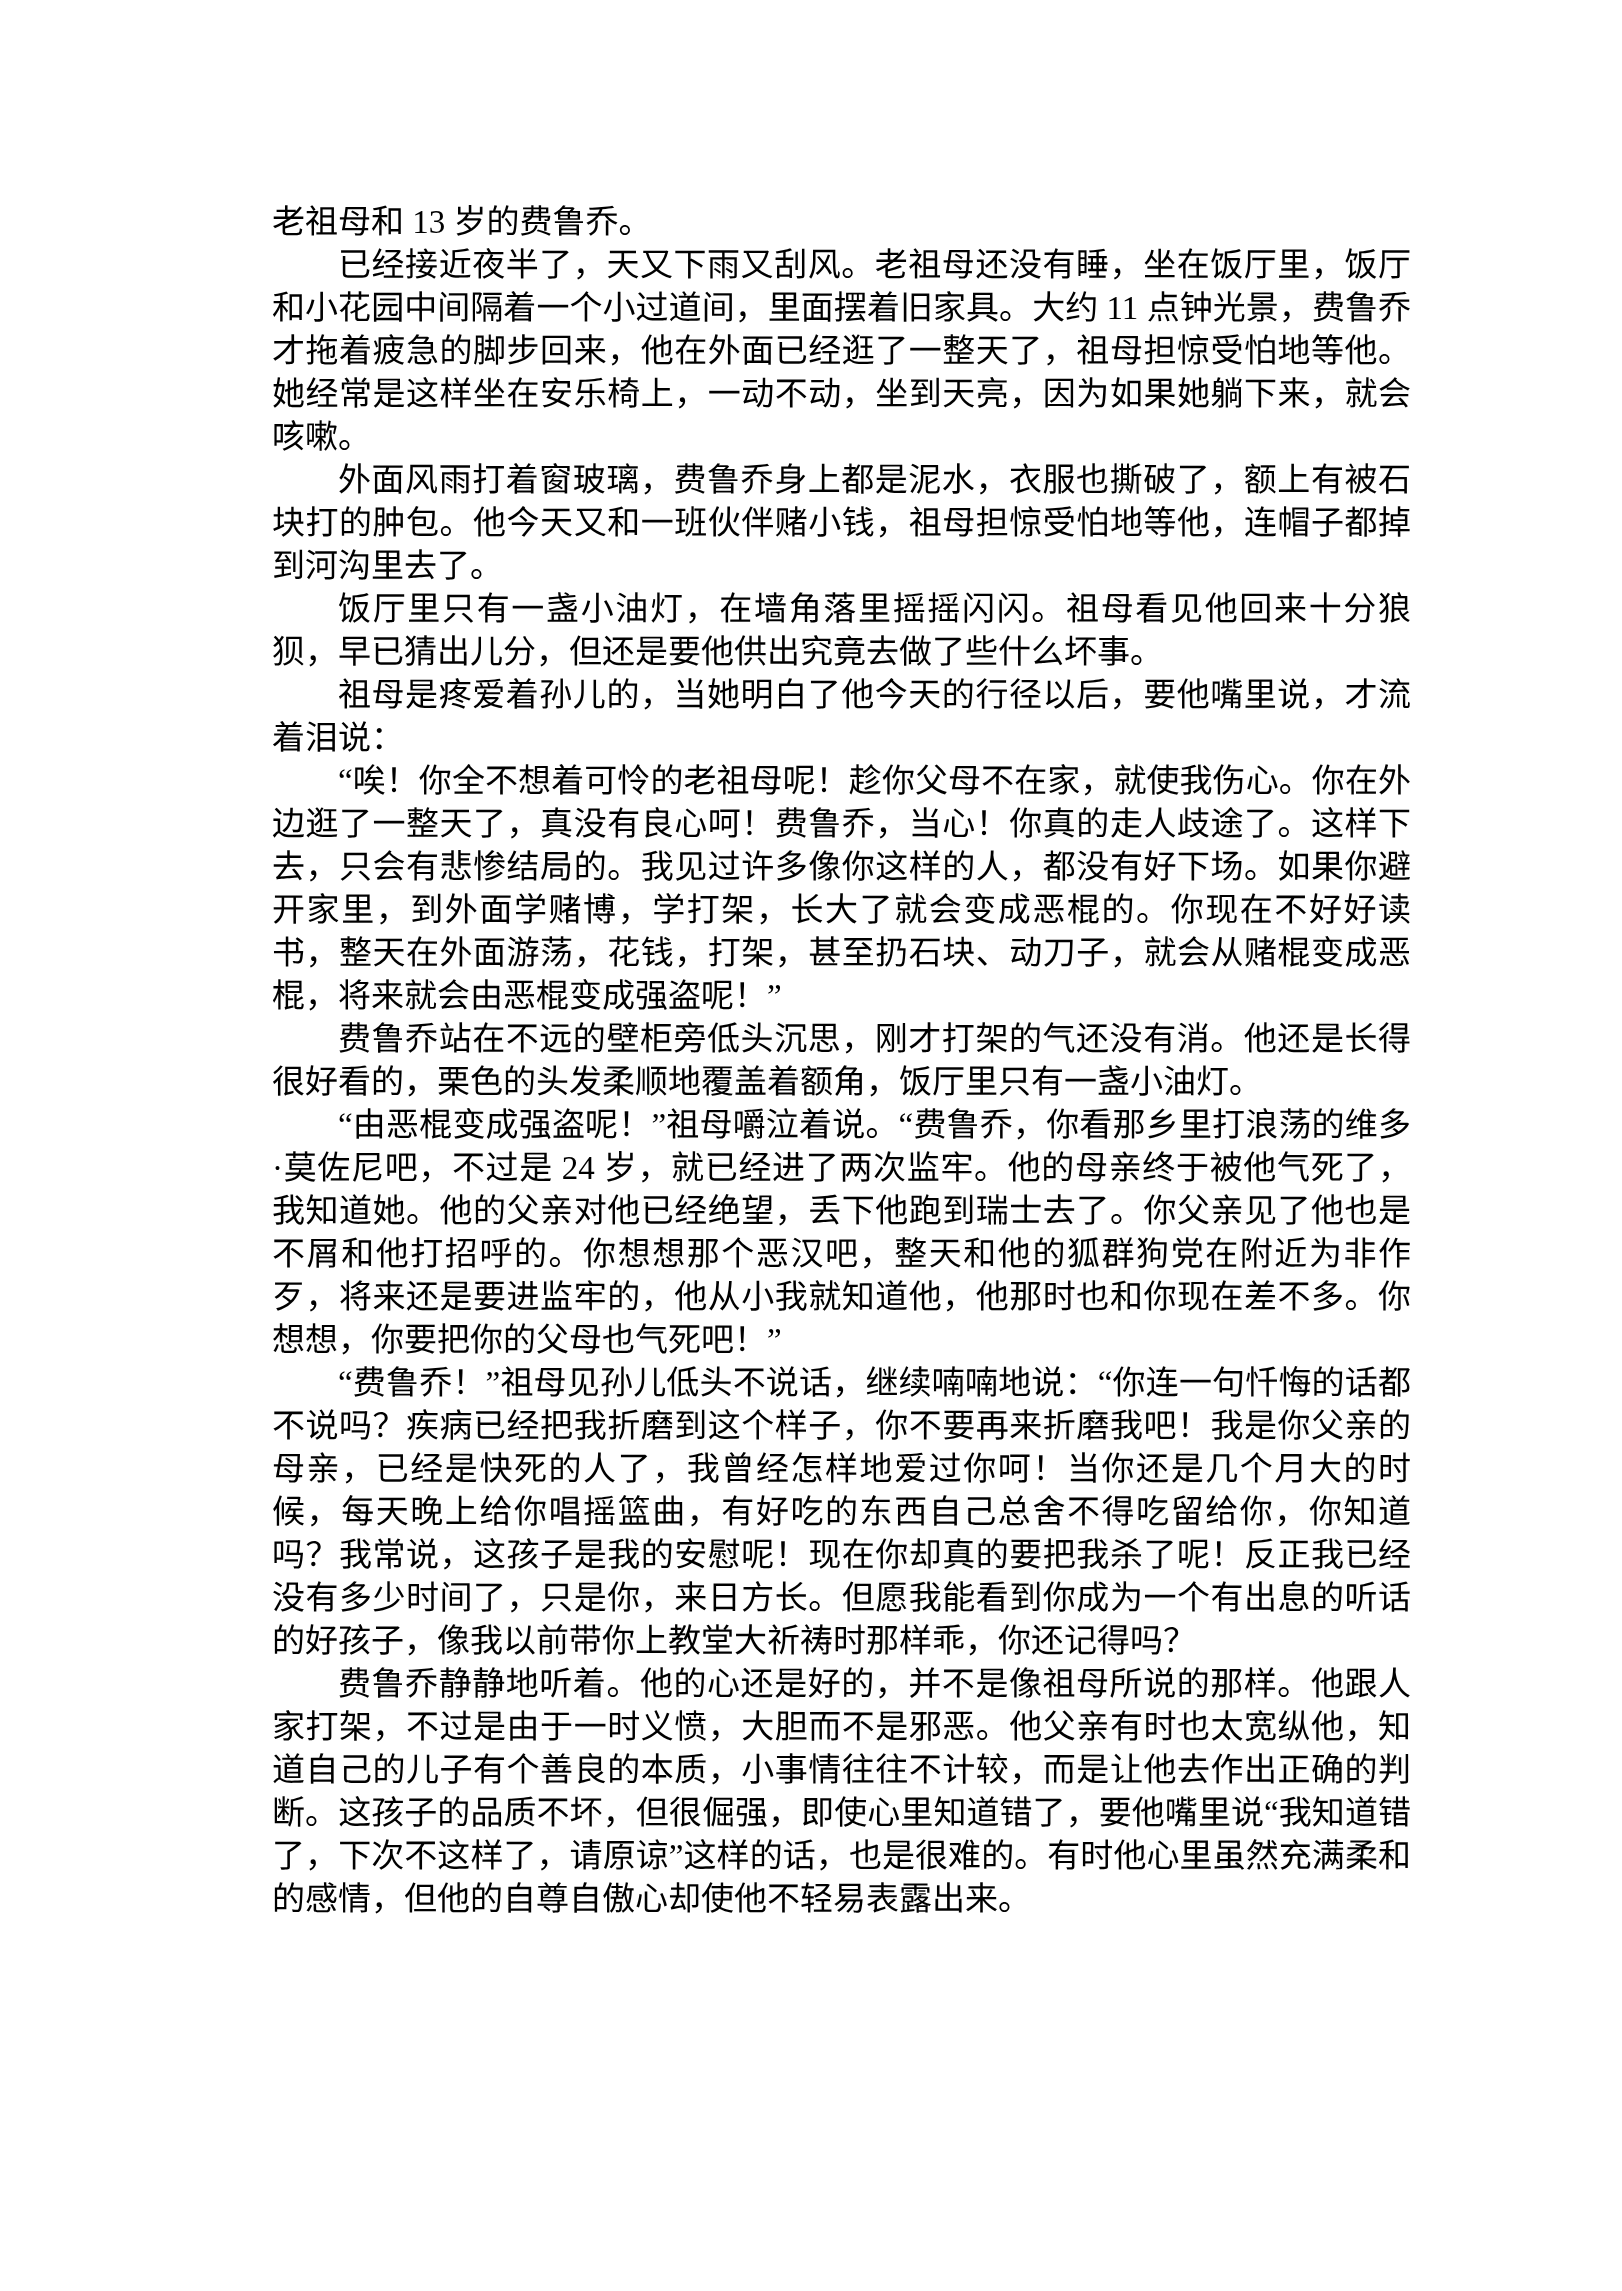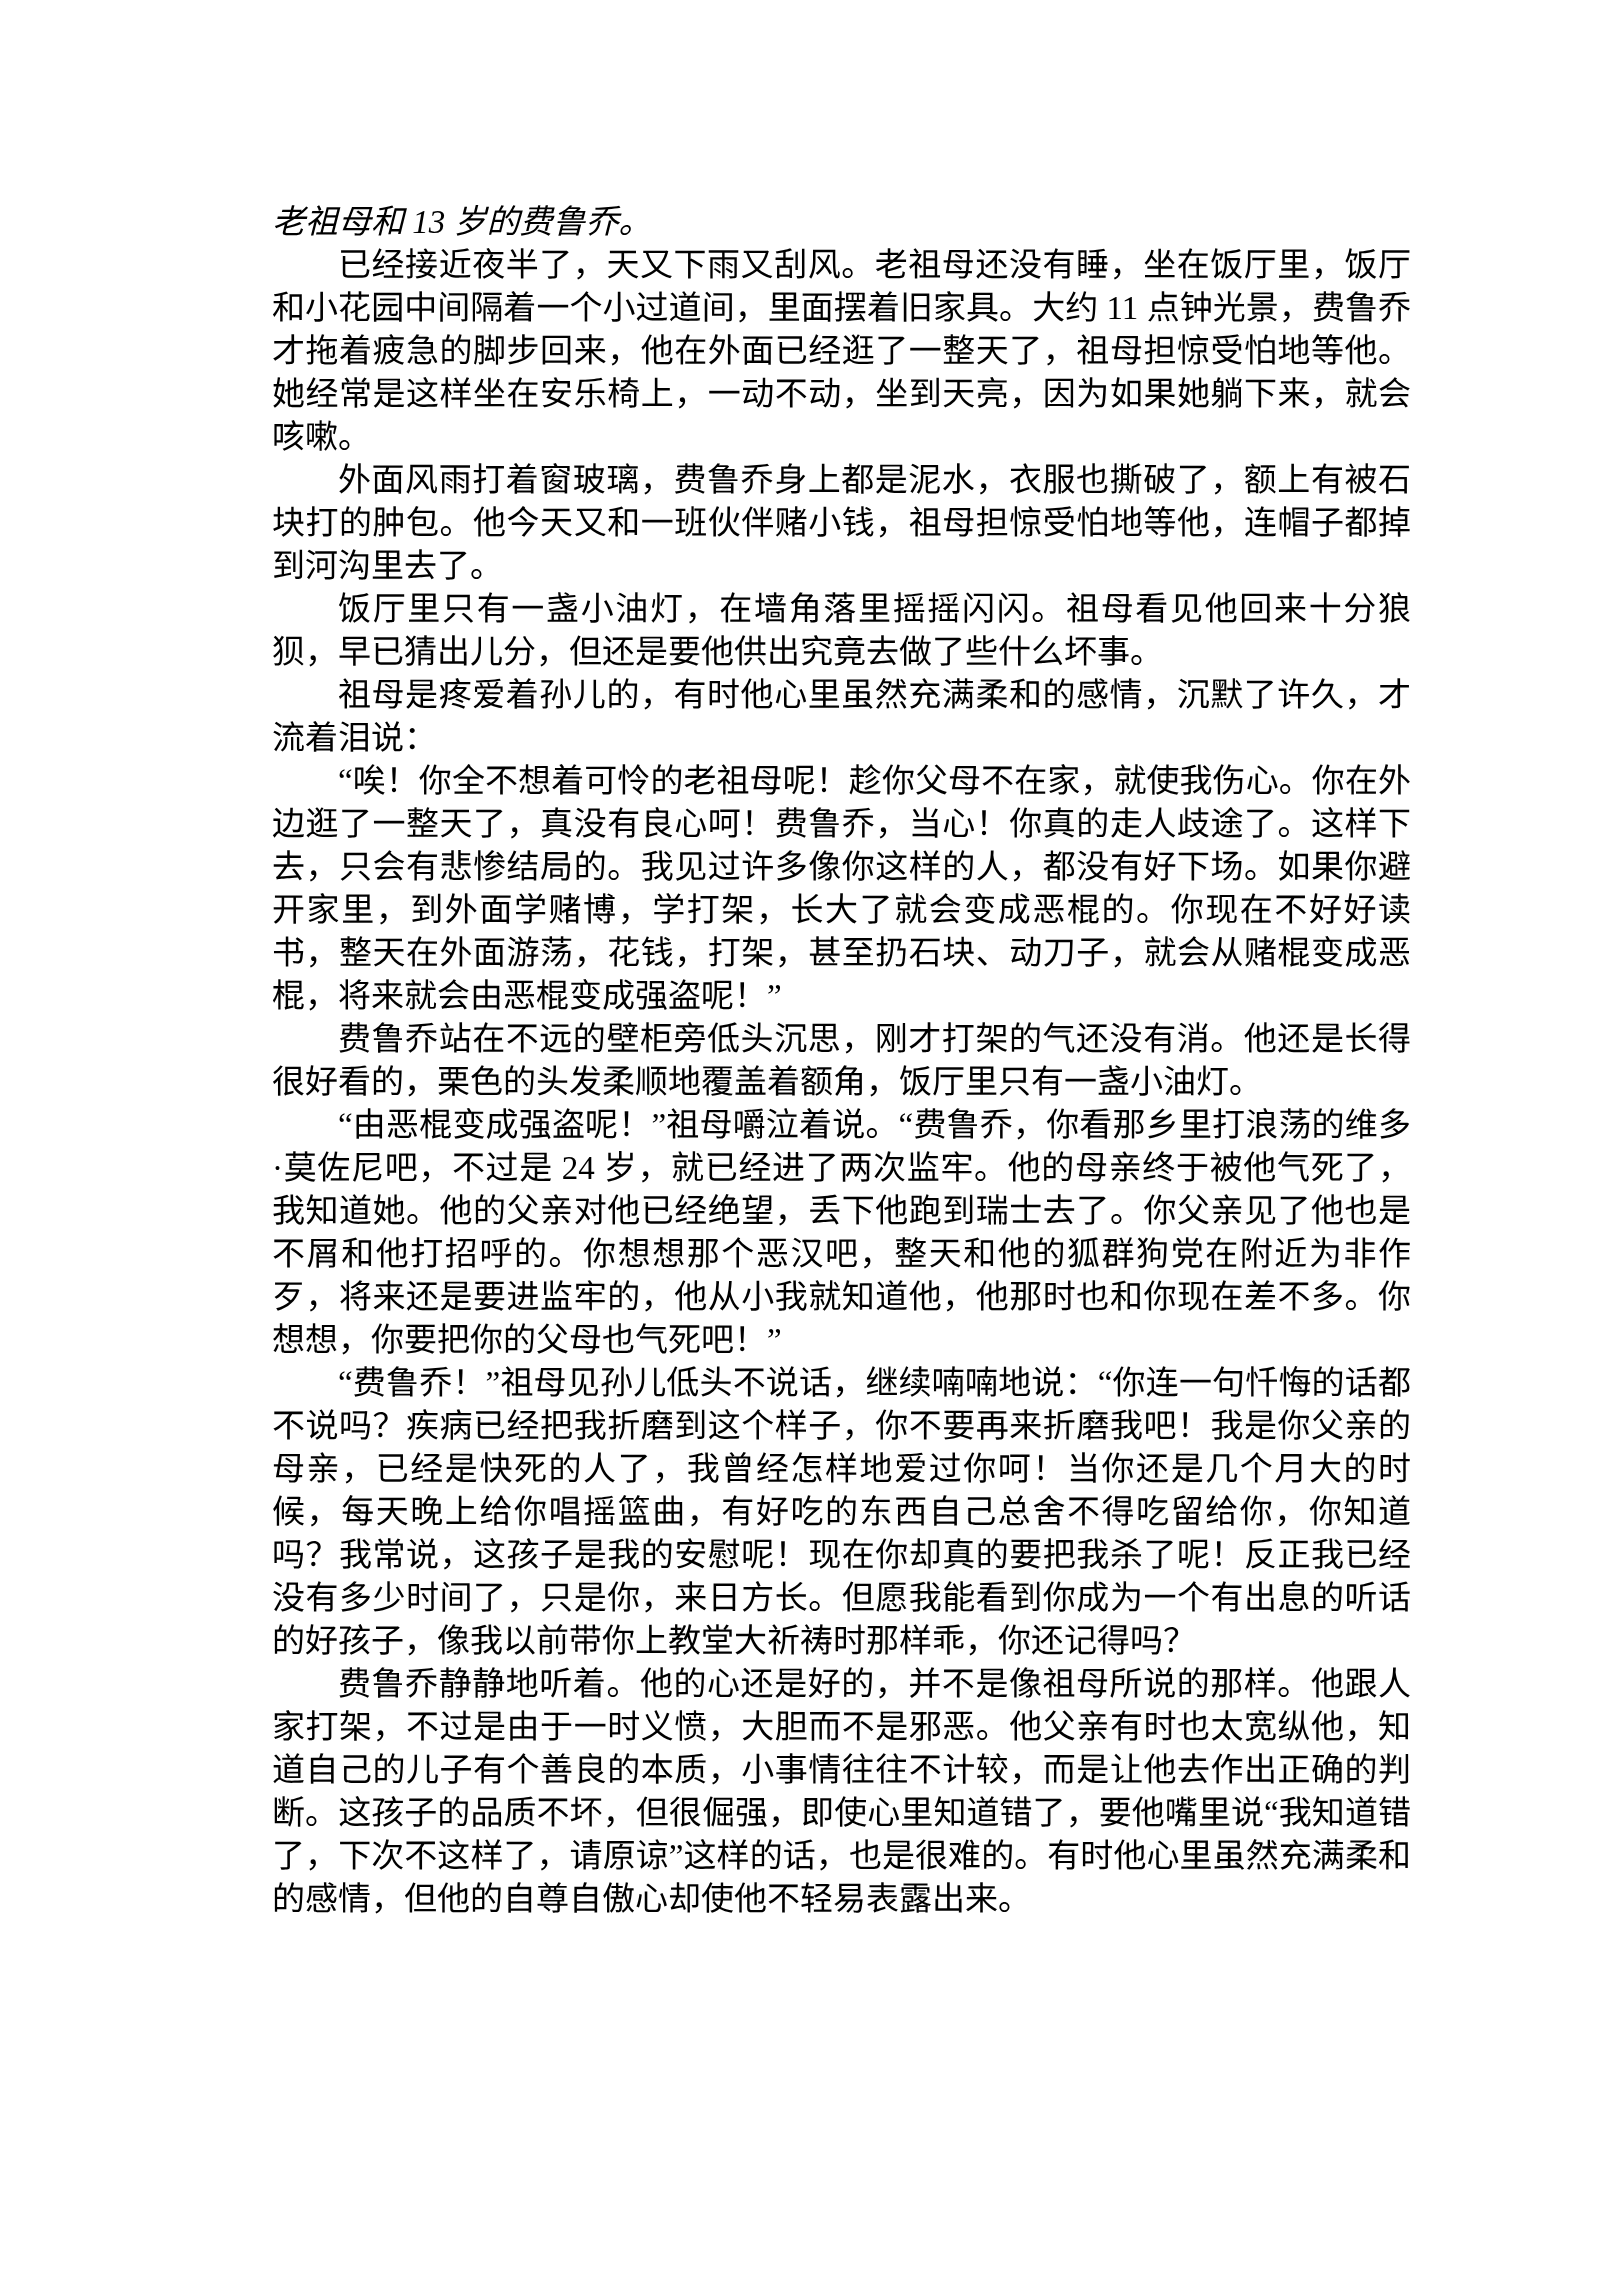--- a/index.html
+++ b/index.html
@@ -30,31 +30,30 @@
     font-size: 33px;
     line-height: 43px;
     color: #000000;
     text-align: justify;
     text-justify: inter-ideograph;
     text-indent: 2em;
     word-break: break-all;
   }
   .page p.no-indent {
     text-indent: 0;
-    font-style: italic;
   }
 </style>
 </head>
 <body>
 
 <div class="page">
   <p class="no-indent">老祖母和 13 岁的费鲁乔。</p>
   <p>已经接近夜半了，天又下雨又刮风。老祖母还没有睡，坐在饭厅里，饭厅和小花园中间隔着一个小过道间，里面摆着旧家具。大约 11 点钟光景，费鲁乔才拖着疲急的脚步回来，他在外面已经逛了一整天了，祖母担惊受怕地等他。她经常是这样坐在安乐椅上，一动不动，坐到天亮，因为如果她躺下来，就会咳嗽。</p>
   <p>外面风雨打着窗玻璃，费鲁乔身上都是泥水，衣服也撕破了，额上有被石块打的肿包。他今天又和一班伙伴赌小钱，祖母担惊受怕地等他，连帽子都掉到河沟里去了。</p>
   <p>饭厅里只有一盏小油灯，在墙角落里摇摇闪闪。祖母看见他回来十分狼狈，早已猜出儿分，但还是要他供出究竟去做了些什么坏事。</p>
-  <p>祖母是疼爱着孙儿的，有时他心里虽然充满柔和的感情，沉默了许久，才流着泪说：</p>
+  <p>祖母是疼爱着孙儿的，当她明白了他今天的行径以后，要他嘴里说，才流着泪说：</p>
   <p>“唉！你全不想着可怜的老祖母呢！趁你父母不在家，就使我伤心。你在外边逛了一整天了，真没有良心呵！费鲁乔，当心！你真的走人歧途了。这样下去，只会有悲惨结局的。我见过许多像你这样的人，都没有好下场。如果你避开家里，到外面学赌博，学打架，长大了就会变成恶棍的。你现在不好好读书，整天在外面游荡，花钱，打架，甚至扔石块、动刀子，就会从赌棍变成恶棍，将来就会由恶棍变成强盗呢！”</p>
   <p>费鲁乔站在不远的壁柜旁低头沉思，刚才打架的气还没有消。他还是长得很好看的，栗色的头发柔顺地覆盖着额角，饭厅里只有一盏小油灯。</p>
   <p>“由恶棍变成强盗呢！”祖母嚼泣着说。“费鲁乔，你看那乡里打浪荡的维多·莫佐尼吧，不过是 24 岁，就已经进了两次监牢。他的母亲终于被他气死了，我知道她。他的父亲对他已经绝望，丢下他跑到瑞士去了。你父亲见了他也是不屑和他打招呼的。你想想那个恶汉吧，整天和他的狐群狗党在附近为非作歹，将来还是要进监牢的，他从小我就知道他，他那时也和你现在差不多。你想想，你要把你的父母也气死吧！”</p>
   <p>“费鲁乔！”祖母见孙儿低头不说话，继续喃喃地说：“你连一句忏悔的话都不说吗？疾病已经把我折磨到这个样子，你不要再来折磨我吧！我是你父亲的母亲，已经是快死的人了，我曾经怎样地爱过你呵！当你还是几个月大的时候，每天晚上给你唱摇篮曲，有好吃的东西自己总舍不得吃留给你，你知道吗？我常说，这孩子是我的安慰呢！现在你却真的要把我杀了呢！反正我已经没有多少时间了，只是你，来日方长。但愿我能看到你成为一个有出息的听话的好孩子，像我以前带你上教堂大祈祷时那样乖，你还记得吗？</p>
   <p>费鲁乔静静地听着。他的心还是好的，并不是像祖母所说的那样。他跟人家打架，不过是由于一时义愤，大胆而不是邪恶。他父亲有时也太宽纵他，知道自己的儿子有个善良的本质，小事情往往不计较，而是让他去作出正确的判断。这孩子的品质不坏，但很倔强，即使心里知道错了，要他嘴里说“我知道错了，下次不这样了，请原谅”这样的话，也是很难的。有时他心里虽然充满柔和的感情，但他的自尊自傲心却使他不轻易表露出来。</p>
 </div>
 
 
 </body></html>

